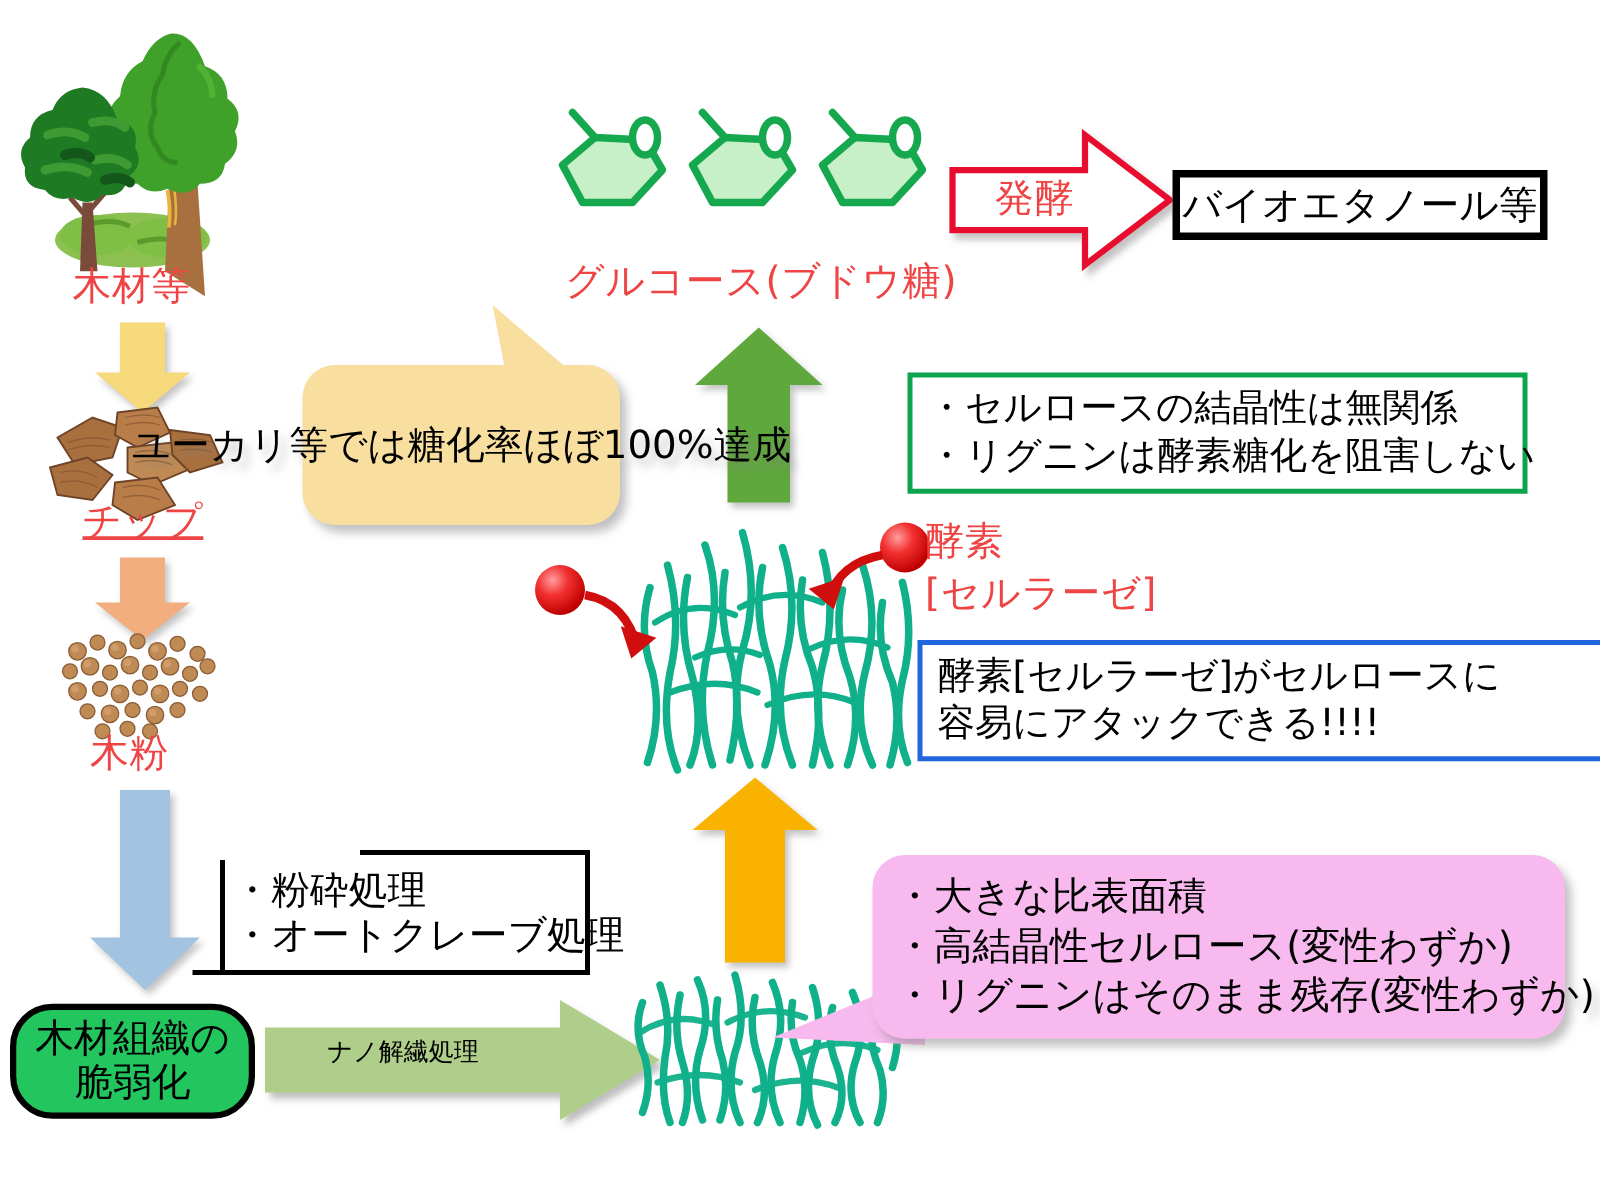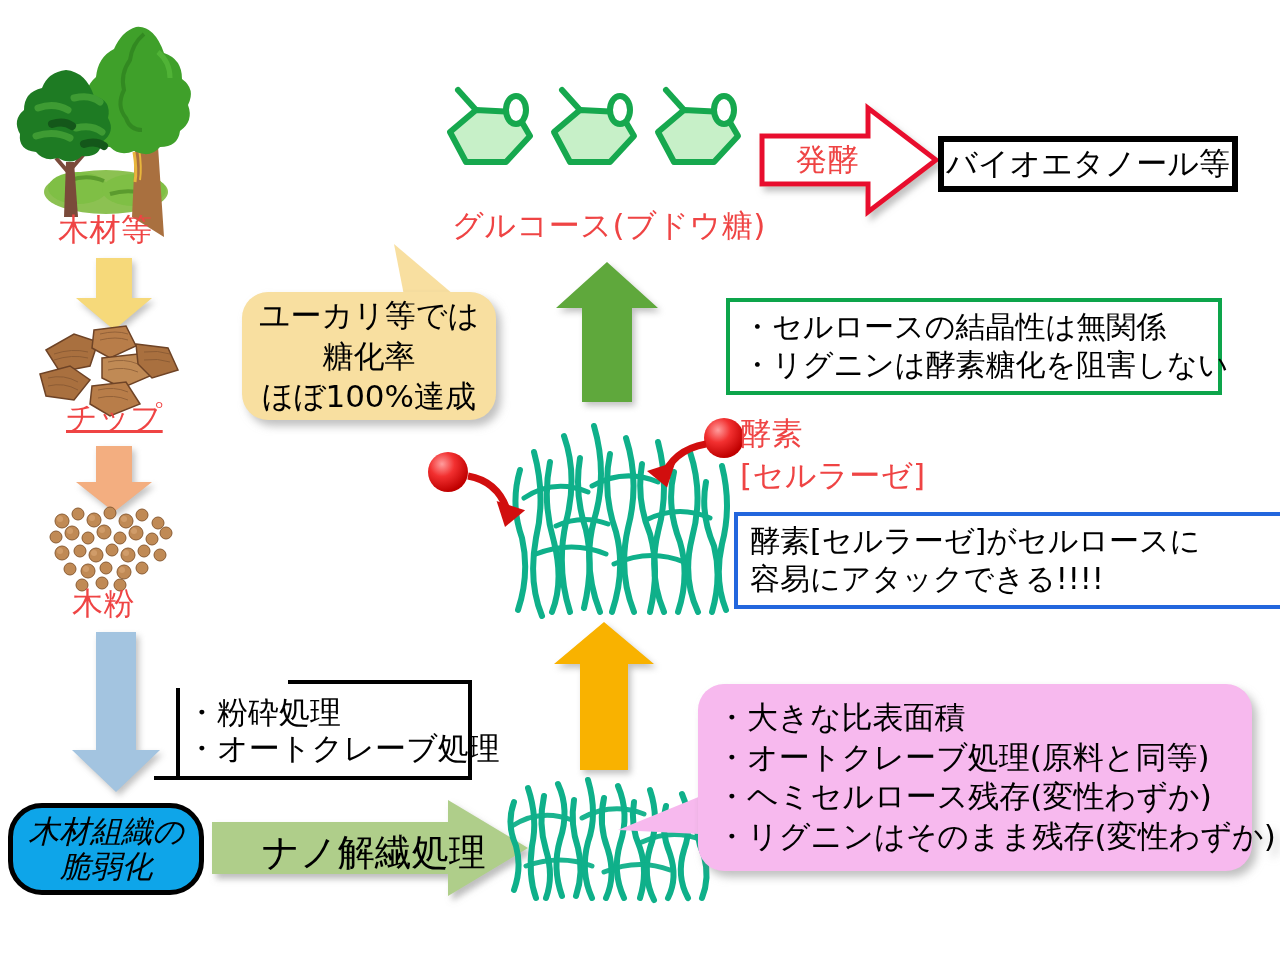--- a/index.html
+++ b/index.html
@@ -25,32 +25,31 @@
     letter-spacing:0.5px;
   }
 
   
   .down-arrow{
     filter:drop-shadow(3px 4px 3px rgba(120,120,120,.45));
   }
 
   
   .capsule{
-    background:#0ea5e9;
+    background:#22c55e;
     border:5px solid #000;
     border-radius:34px;
     color:#000;
     font-size:31px;
     line-height:1.12;
     text-align:center;
     display:flex;
     align-items:center;
     justify-content:center;
     box-sizing:border-box;
-    font-style:italic;
   }
   .red-title{
     color:#E8112D;
     font-size:31px;
     background:#fff;
     padding:0 4px;
     white-space:nowrap;
   }
   .bullet-line{
     color:#000;font-size:31px;white-space:nowrap;line-height:1.2;
@@ -66,21 +65,21 @@
     font-size:30px;line-height:1.28;color:#000;white-space:nowrap;
   }
   .note-green{border:4px solid #0DA54B;margin-top:18px;}
   .note-blue{border:4px solid #2266DD;}
 
   
   .callout-yellow{
     background:#F8DFA0;
     border-radius:26px;
     box-sizing:border-box;
-    display:flex;flex-direction:column;
+    display:flex;flex-direction:row;
     align-items:center;justify-content:center;
     filter:drop-shadow(5px 6px 4px rgba(130,130,130,.5));
   }
   .callout-yellow .ln{font-size:31px;line-height:1.32;color:#000;white-space:nowrap;}
 
   .callout-pink{
     background:#F7B9EE;
     border-radius:26px;
     box-sizing:border-box;
     padding:14px 18px;
@@ -90,21 +89,21 @@
   .bio-box{
     box-sizing:border-box;
     border:6px solid #000000;
     background:#fff;
     display:flex;align-items:center;justify-content:center;
     font-size:31px;color:#000;white-space:nowrap;
   }
 
   .nano-arrow-text{
     position:absolute;
-    font-size:37px;color:#000;white-space:nowrap;
+    font-size:20px;color:#000;white-space:nowrap;
     left:90px;top:27px;
   }
   svg{display:block;overflow:visible;}
 </style>
 </head>
 <body>
 
 <div id="stage">
 
   <div class="abs" style="left:8px;top:12px;width:210px;height:205px;">
@@ -292,22 +291,21 @@
   </div>
 
   <div class="abs" style="left:612px;top:770px;">
     <svg width="130" height="90" viewBox="0 0 130 90">
       <polygon points="128,10 128,66 6,60" fill="#F7B9EE"></polygon>
     </svg>
   </div>
 
   <div class="abs callout-pink jp" style="left:698px;top:684px;width:554px;">
     <div class="ln">・大きな比表面積</div>
-    <div class="ln">・オートクレーブ処理(原料と同等)</div>
-    <div class="ln">・ヘミセルロース残存(変性わずか)</div>
+    <div class="ln">・高結晶性セルロース(変性わずか)</div>
     <div class="ln">・リグニンはそのまま残存(変性わずか)</div>
   </div>
 
   <div class="abs down-arrow" style="left:552px;top:622px;">
     <svg width="104" height="148" viewBox="0 0 104 148">
       <polygon points="52,0 102,42 76,42 76,148 28,148 28,42 2,42" fill="#F9B200"></polygon>
     </svg>
   </div>
 
   <div class="abs" style="left:496px;top:408px;width:250px;height:210px;">

